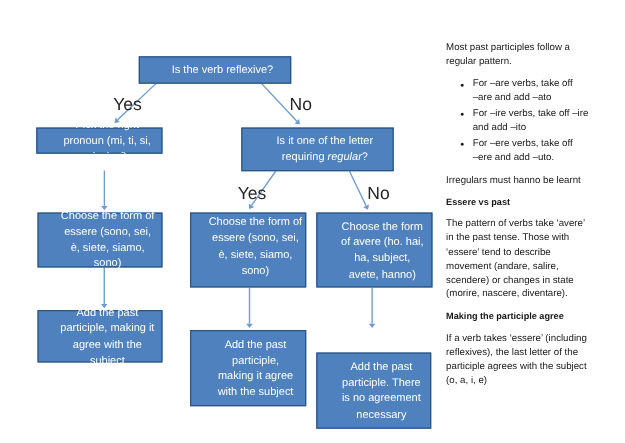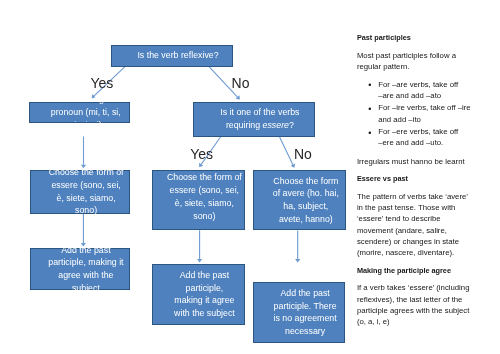--- a/index.html
+++ b/index.html
@@ -72,21 +72,21 @@
 
   <div class="box" style="left:111px;top:45px;width:122px;height:22px;">
     <span class="t" style="width:120px;position:relative;top:-0.7px;">Is the verb reflexive?</span>
   </div>
 
   <div class="box" style="left:29.4px;top:102px;width:100.7px;height:21px;">
     <span class="t" style="width:90px;">Pick the right pronoun (mi, ti, si, ci, vi, si)</span>
   </div>
 
   <div class="box" style="left:193.1px;top:101.6px;width:121.6px;height:35.4px;">
-    <span class="t" style="width:95px;"><span>Is it one of the verbs requiring </span><i>essere</i><span>?</span></span>
+    <span class="t" style="width:95px;"><span>Is it one of the letter requiring </span><i>regular</i><span>?</span></span>
   </div>
 
   <div class="box" style="left:29.8px;top:169.5px;width:100.6px;height:44.3px;">
     <span class="t" style="width:88px;">Choose the form of essere (sono, sei, è, siete, siamo, sono)</span>
   </div>
 
   <div class="box" style="left:29.5px;top:247.9px;width:100.8px;height:42.4px;">
     <span class="t" style="width:91px;">Add the past participle, making it agree with the subject</span>
   </div>
 
@@ -105,21 +105,20 @@
   <div class="box" style="left:252.9px;top:263.9px;width:92.4px;height:61.1px;margin-top:18px;">
     <span class="t" style="width:76px;">Add the past participle. There is no agreement necessary</span>
   </div>
 
   <div class="elabel" style="left:90.5px;top:78.8px;">Yes</div>
   <div class="elabel" style="left:231.6px;top:78.8px;">No</div>
   <div class="elabel" style="left:190.2px;top:149.8px;">Yes</div>
   <div class="elabel" style="left:293.9px;top:149.8px;">No</div>
 
   <div id="notes">
-    <div class="h">Past participles</div>
     <div class="p">Most past participles follow a regular pattern.</div>
     <ul>
       <li><span class="bullet">•</span><span class="nobreakdash">For <span style="white-space:nowrap">–are</span> verbs, take off <span style="white-space:nowrap">–are</span> and add <span style="white-space:nowrap">–ato</span></span></li>
       <li><span class="bullet">•</span><span class="nobreakdash">For <span style="white-space:nowrap">–ire</span> verbs, take off <span style="white-space:nowrap">–ire</span> and add <span style="white-space:nowrap">–ito</span></span></li>
       <li><span class="bullet">•</span><span class="nobreakdash">For <span style="white-space:nowrap">–ere</span> verbs, take off <span style="white-space:nowrap">–ere</span> and add <span style="white-space:nowrap">–uto.</span></span></li>
     </ul>
     <div class="p">Irregulars must hanno be learnt</div>
     <div class="h">Essere vs past</div>
     <div class="p">The pattern of verbs take ‘avere’ in the past tense. Those with ‘essere’ tend to describe movement (andare, salire, scendere) or changes in state (morire, nascere, diventare).</div>
     <div class="h">Making the participle agree</div>

